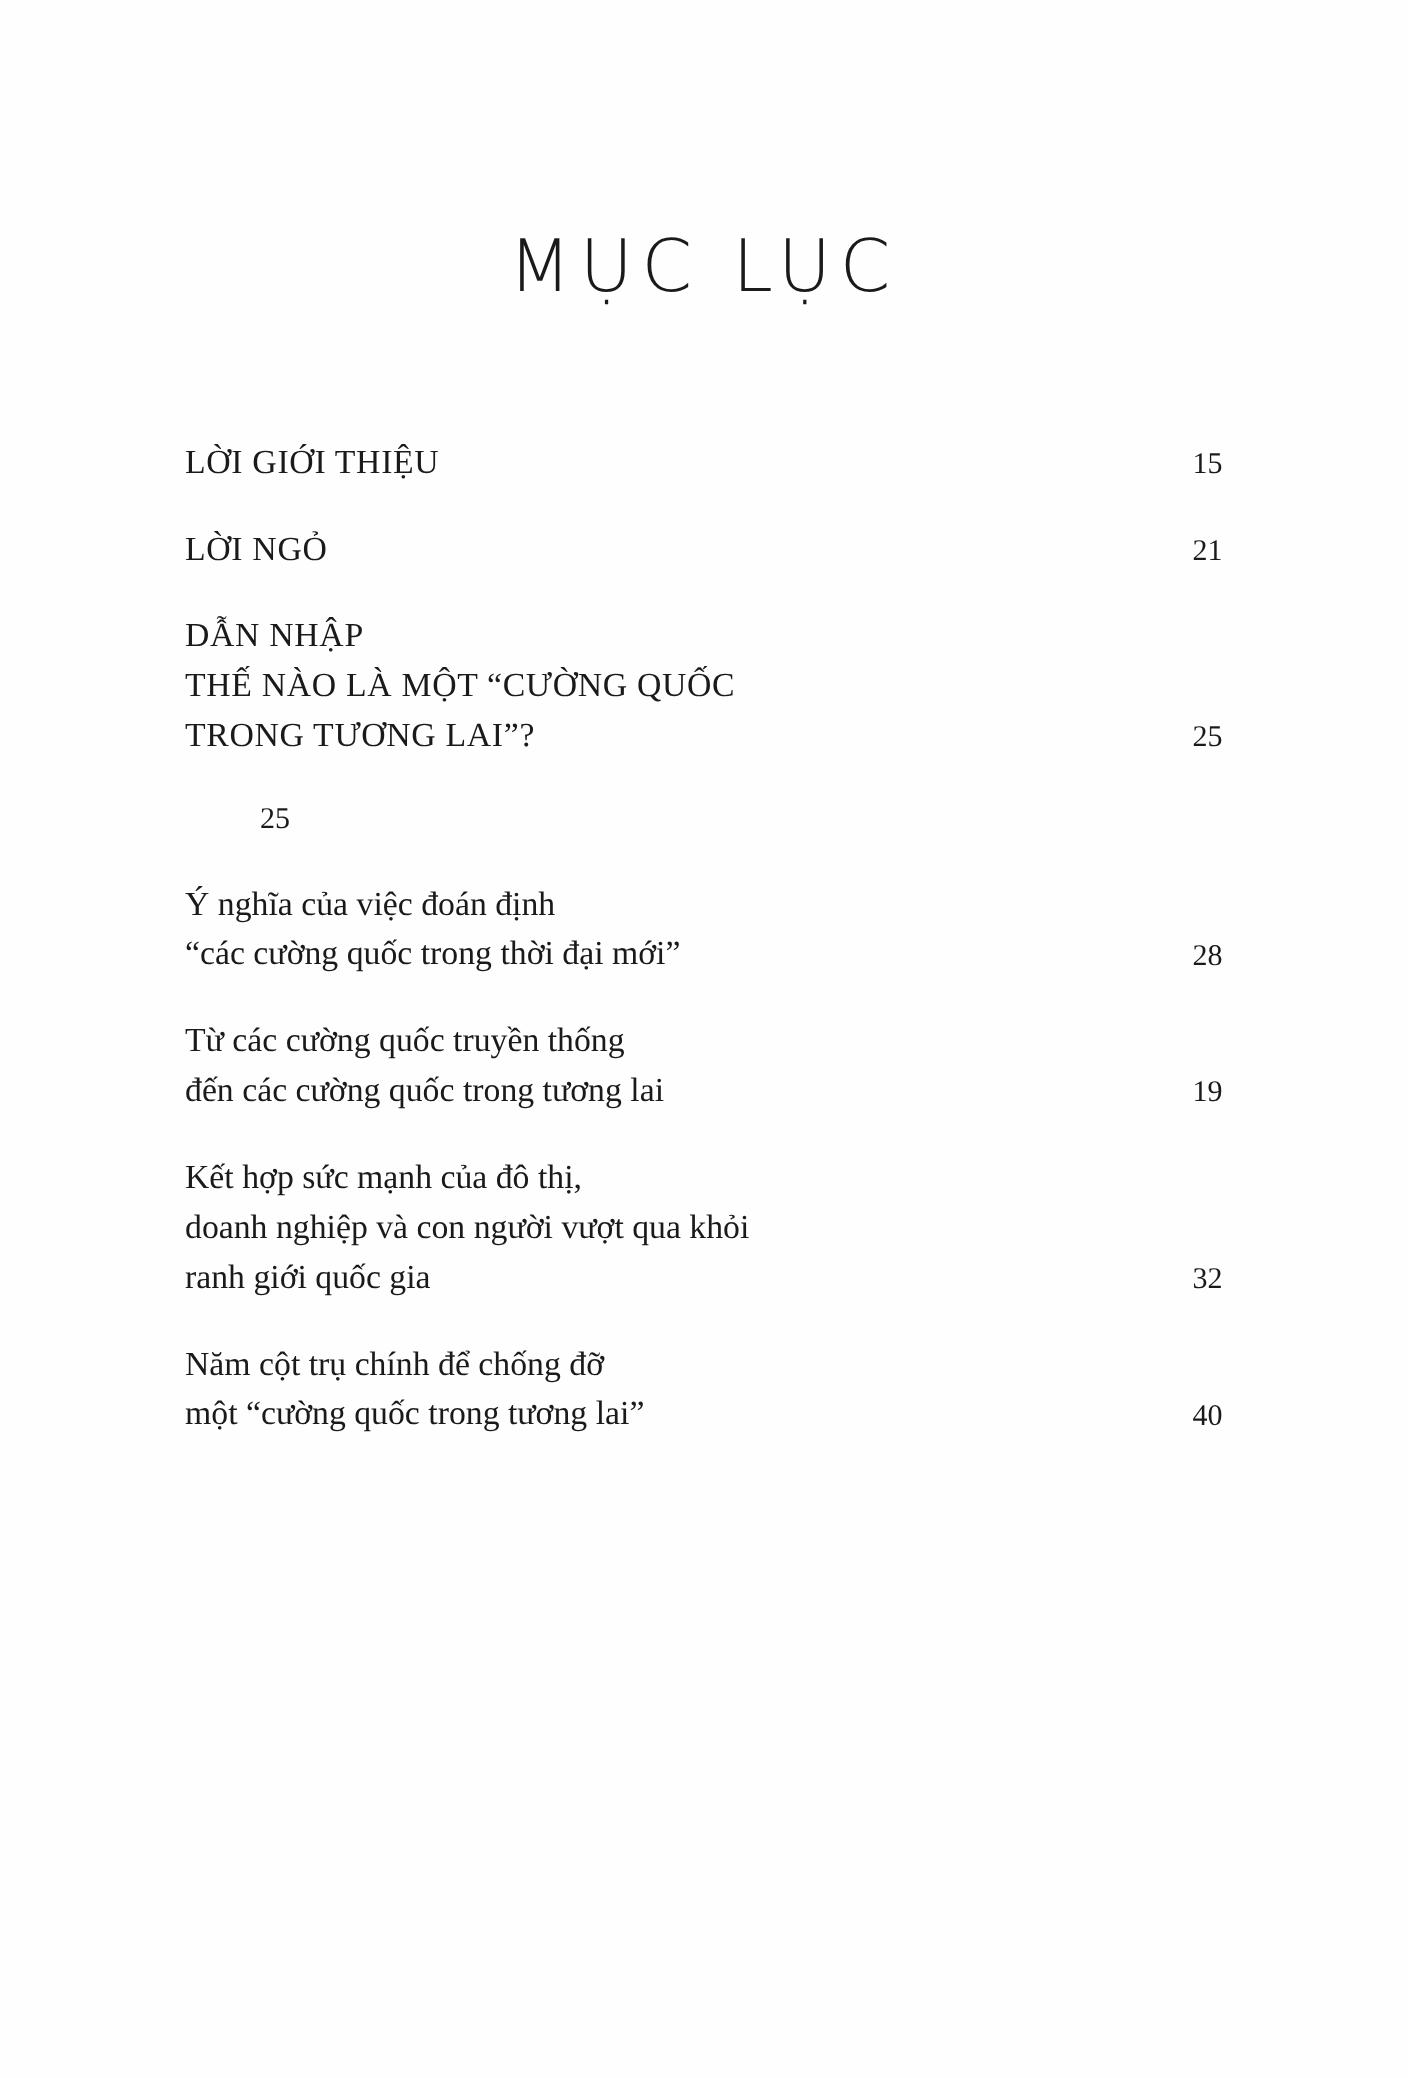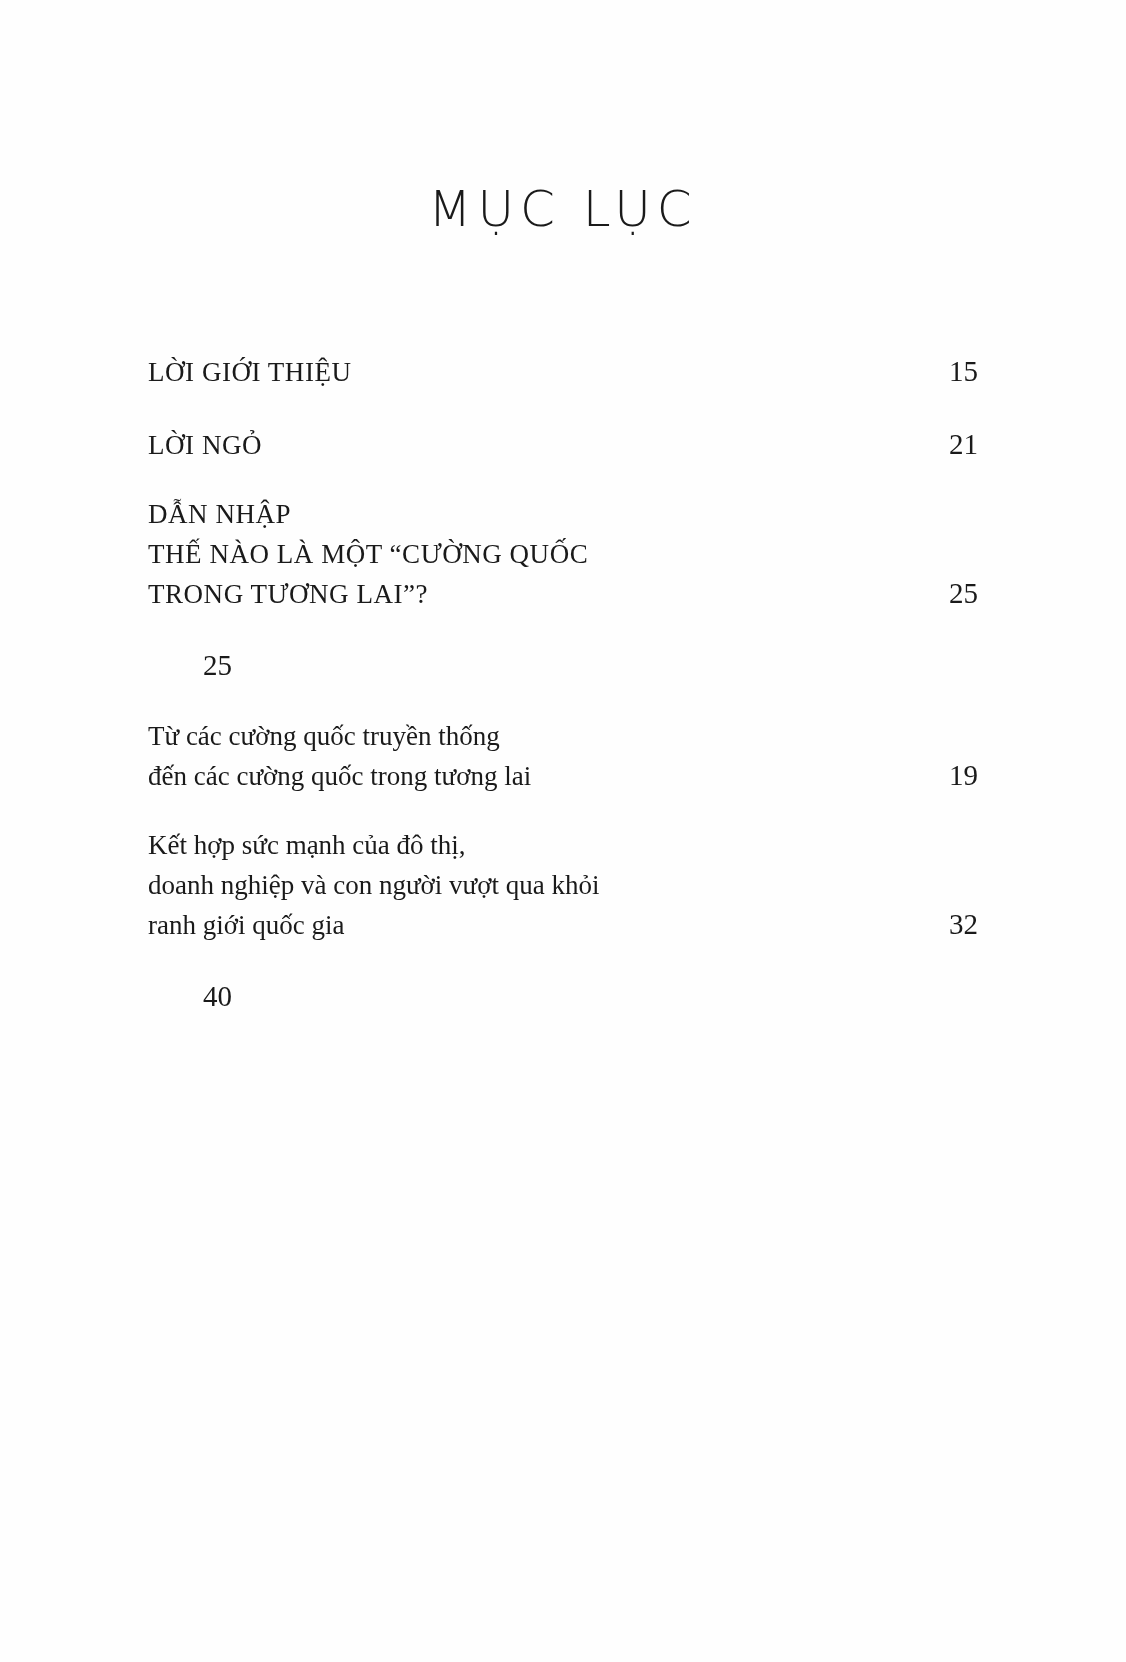--- a/index.html
+++ b/index.html
@@ -15,21 +15,21 @@
     font-family: "Liberation Serif", serif;
     color: #1d1d1f;
     overflow: hidden;
     box-sizing: border-box;
   }
   .toc-title {
     text-align: center;
     font-family: "DejaVu Sans", sans-serif;
     font-weight: 300;
     letter-spacing: 0.12em;
-    font-size: 50px;
+    font-size: 58px;
     color: #1a1a1a;
     margin: 0;
     padding-top: 182px;
     line-height: 1.1;
   }
   .toc-list {
     margin: 0;
     padding: 0;
     list-style: none;
     position: absolute;
@@ -48,21 +48,21 @@
     line-height: 1.47;
     white-space: pre-line;
     color: #1a1a1a;
     flex: 0 1 auto;
     max-width: 640px;
   }
   .entry-label.caps {
     letter-spacing: 0.02em;
   }
   .entry-page {
-    font-size: 29px;
+    font-size: 24px;
     line-height: 1.47;
     color: #1a1a1a;
     flex: 0 0 auto;
     text-align: right;
     min-width: 60px;
     padding-left: 24px;
   }
 </style>
 </head>
 <body>
@@ -81,27 +81,34 @@
     <li class="toc-entry">
       <span class="entry-label caps">DẪN NHẬP
 THẾ NÀO LÀ MỘT “CƯỜNG QUỐC
 TRONG TƯƠNG LAI”?</span>
       <span class="entry-page">25</span>
     </li>
     <li class="toc-entry">
       <span class="entry-page">25</span>
     </li>
     <li class="toc-entry">
+      <span class="entry-label">Ý nghĩa của việc đoán định
+“các cường quốc trong thời đại mới”</span>
+      <span class="entry-page">28</span>
+    </li>
+    <li class="toc-entry">
       <span class="entry-label">Từ các cường quốc truyền thống
 đến các cường quốc trong tương lai</span>
       <span class="entry-page">19</span>
     </li>
     <li class="toc-entry">
       <span class="entry-label">Kết hợp sức mạnh của đô thị,
 doanh nghiệp và con người vượt qua khỏi
 ranh giới quốc gia</span>
       <span class="entry-page">32</span>
     </li>
     <li class="toc-entry">
+      <span class="entry-label">Năm cột trụ chính để chống đỡ
+một “cường quốc trong tương lai”</span>
       <span class="entry-page">40</span>
     </li>
   </ul>
 </div>
 
 </body></html>

